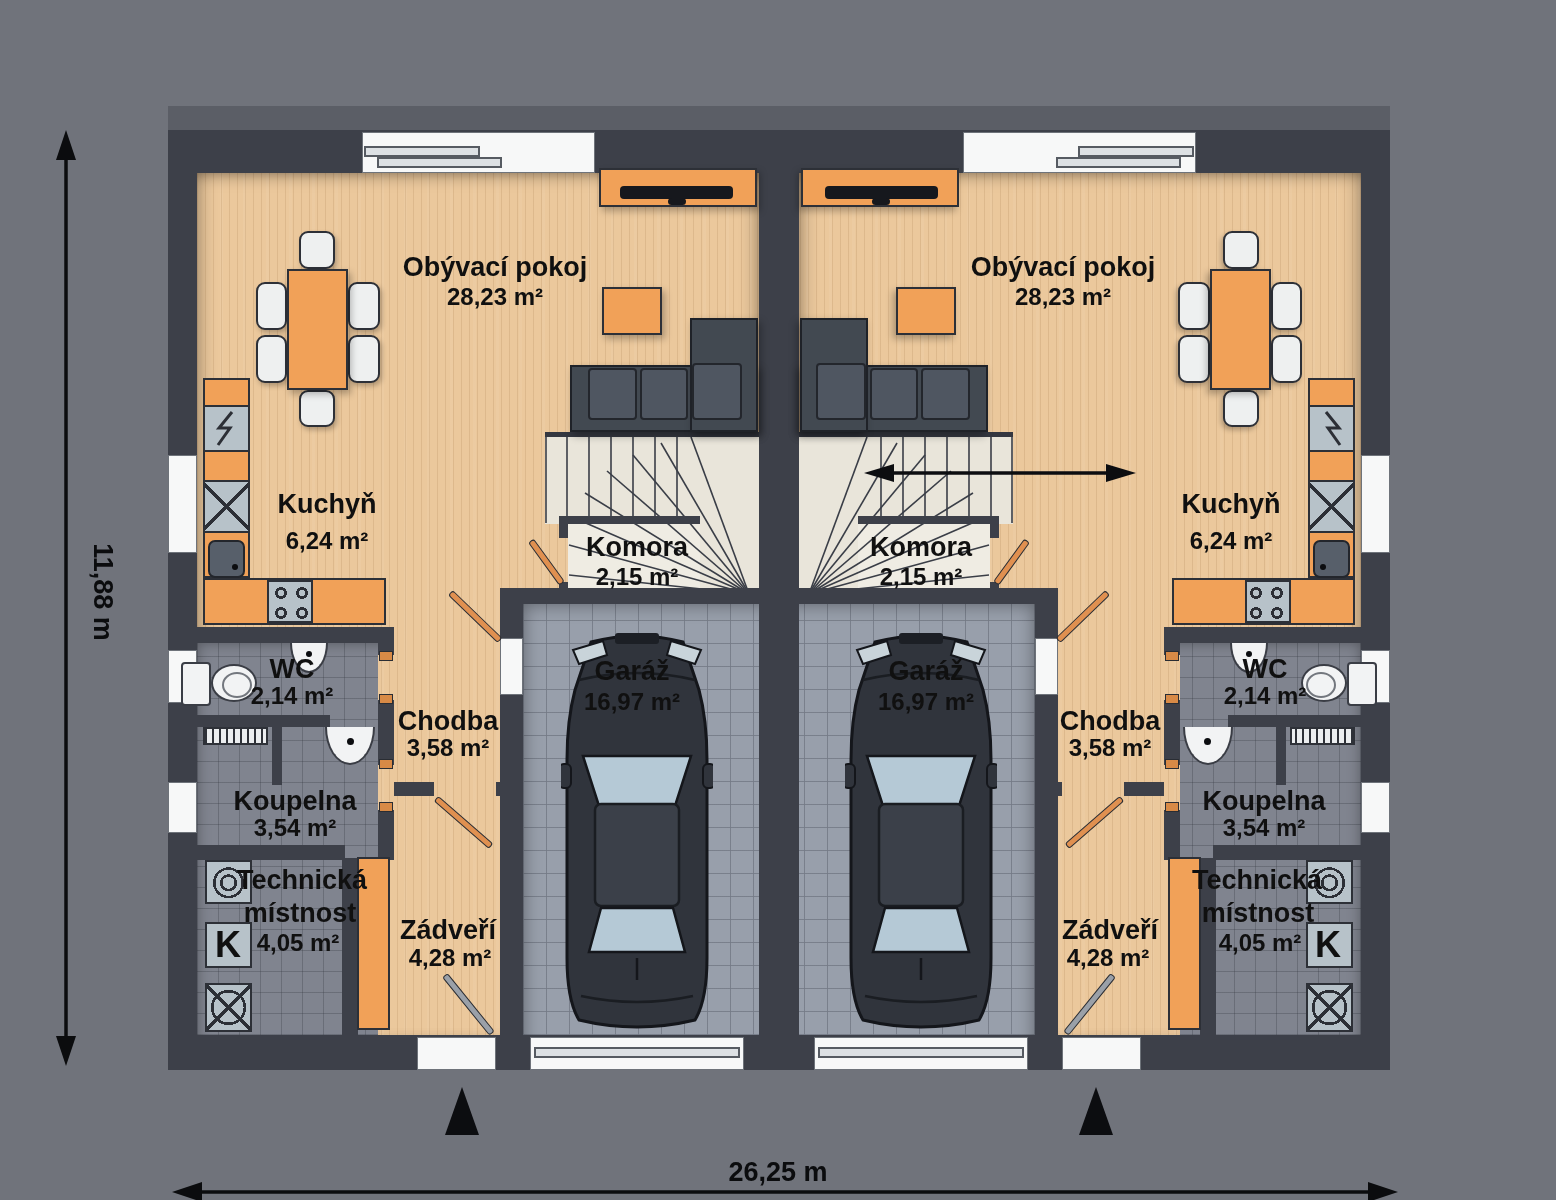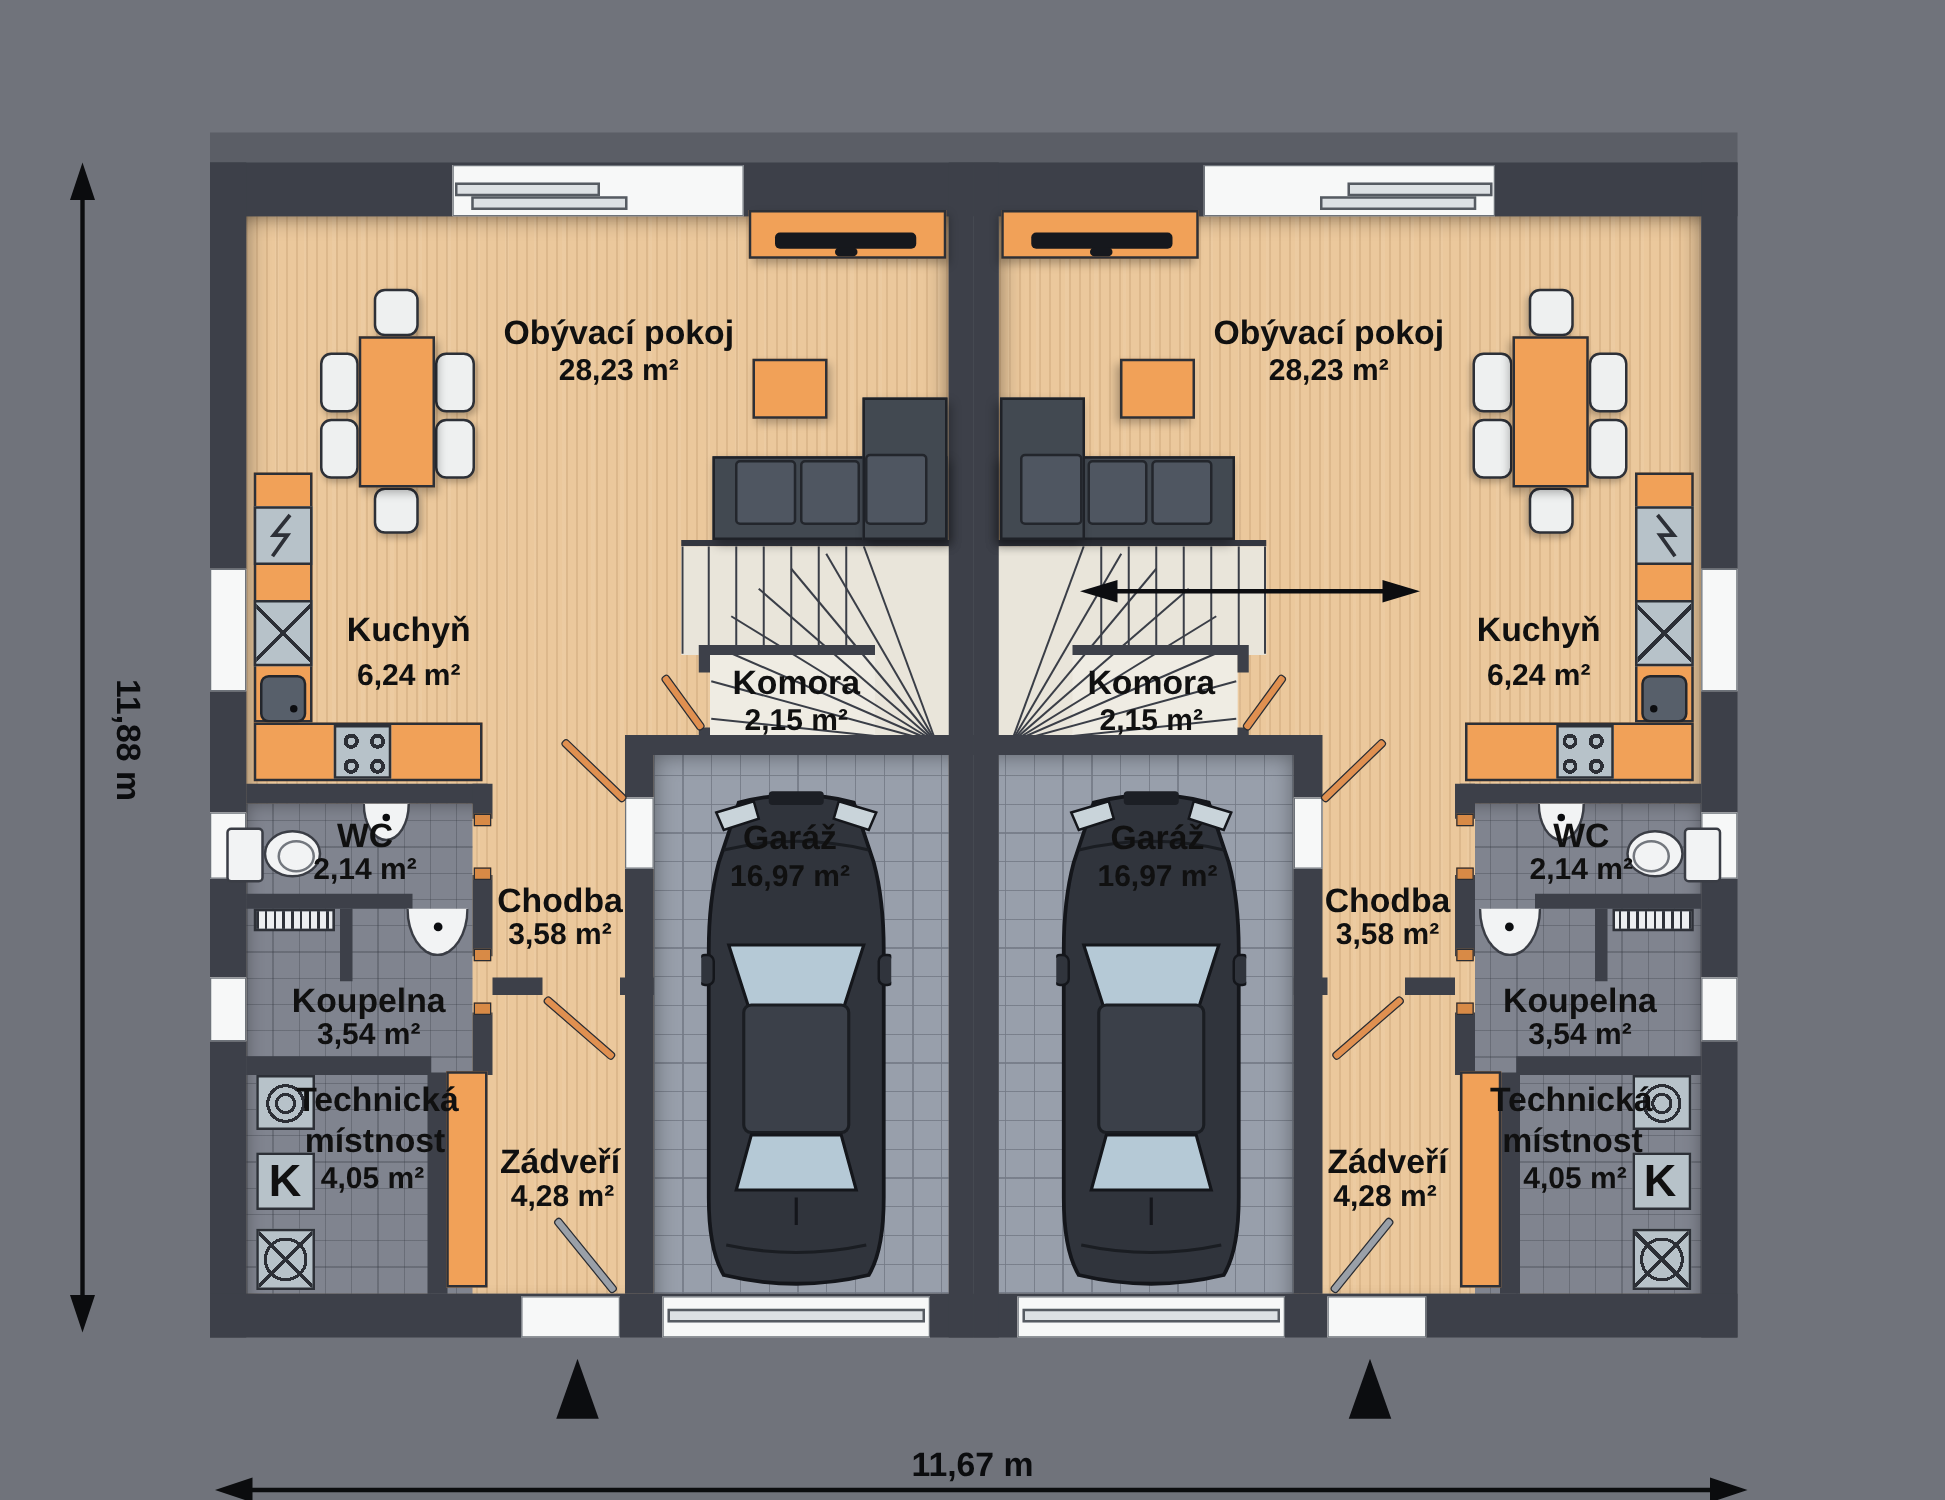--- a/index.html
+++ b/index.html
@@ -88,21 +88,21 @@
   <polygon points="18,2 8,32 28,32" fill="#0b0c0e"></polygon>
   <polygon points="18,938 8,908 28,908" fill="#0b0c0e"></polygon>
 </svg>
 <div class="lbl lbl--dim lbl--vert" style="left:102px;top:592px">11,88 m</div>
 
 <svg class="abs" style="left:170px;top:1175px" width="1230" height="34">
   <line x1="14" y1="17" x2="1216" y2="17" stroke="#0b0c0e" stroke-width="3.5"></line>
   <polygon points="2,17 32,7 32,27" fill="#0b0c0e"></polygon>
   <polygon points="1228,17 1198,7 1198,27" fill="#0b0c0e"></polygon>
 </svg>
-<div class="lbl lbl--dim" style="left:778px;top:1172px">11,67 m</div>
+<div class="lbl lbl--dim" style="left:778px;top:1172px">26,25 m</div>
 
 <div class="shadow-band" style="left:168px;top:106px;width:1222px;height:26px"></div>
 
 <div class="tri" style="left:445px;top:1087px"></div>
 <div class="tri" style="left:1079px;top:1087px"></div>
 
 <div id="building">
 
   <div class="unit unit--left">
 

